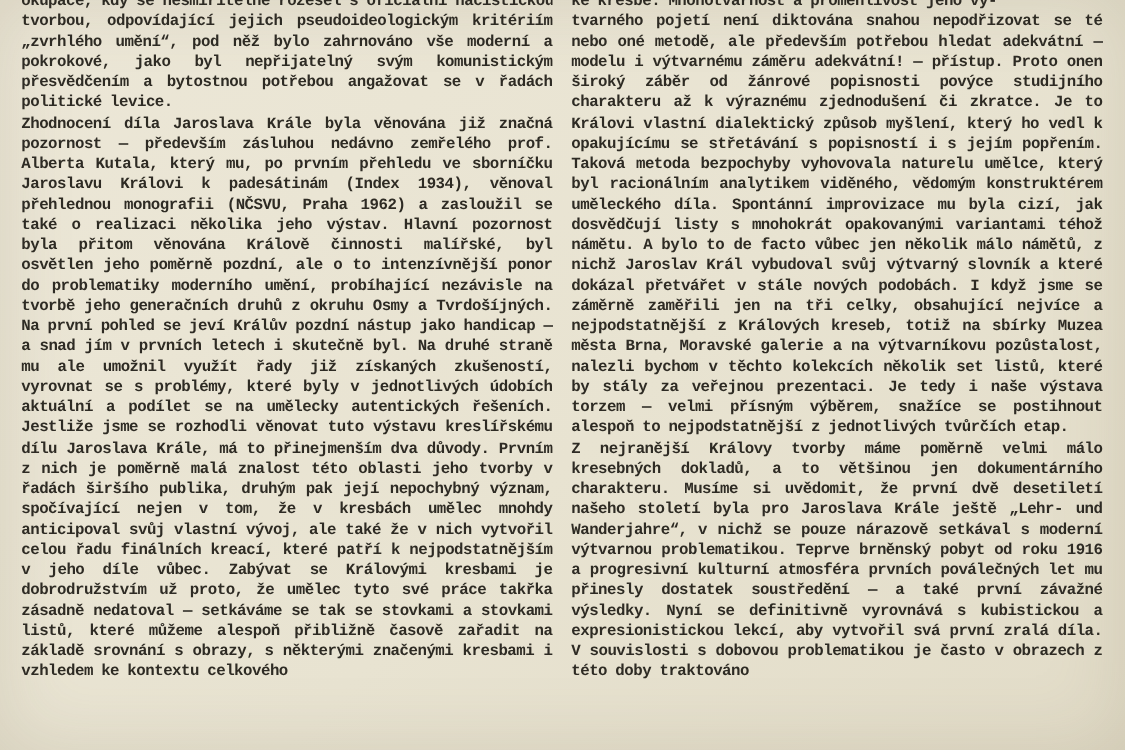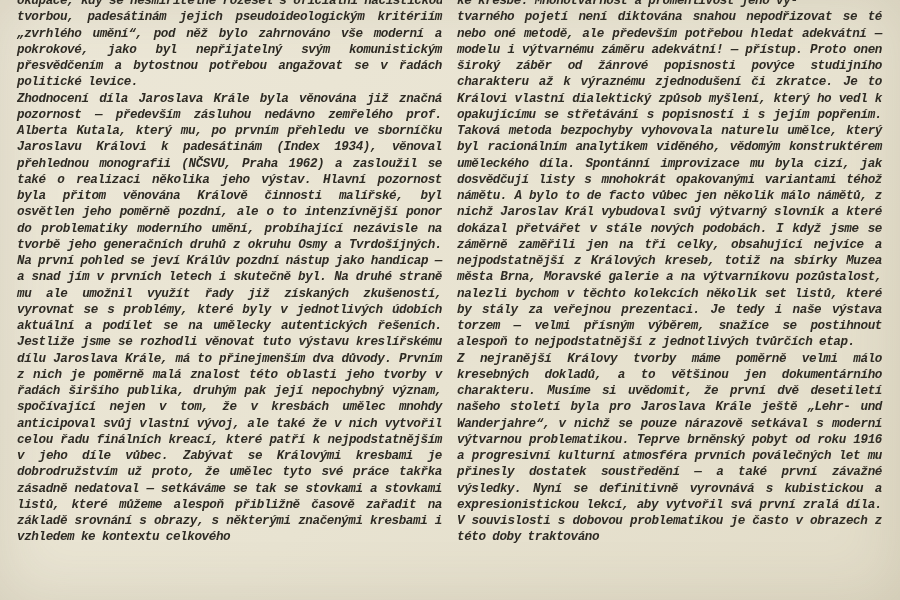--- a/index.html
+++ b/index.html
@@ -11,21 +11,20 @@
     height: 600px;
     overflow: hidden;
     background: #e8e3d2;
   }
   .paper {
     position: absolute;
     inset: 0;
     background: linear-gradient(135deg, #ece7d7 0%, #e8e3d1 55%, #e2dcc8 100%);
     box-shadow: inset 0 0 60px rgba(120,110,85,0.18);
     overflow: hidden;
-    font-style: italic;
   }
   .columns {
     display: flex;
     gap: 15px;
     padding: 0 18px 0 17px;
     margin-top: -7px; 
   }
   .column {
     flex: 1;
     min-width: 0;
@@ -47,21 +46,21 @@
   }
 </style>
 </head>
 <body>
 
 <div class="paper">
   <div class="columns">
 
     <div class="column">
       <div class="cut-line">okupace, kdy se nesmiřitelně rozešel s oficiální nacistickou</div>
-      <p>tvorbou, padesátinám jejich pseudoideologickým kritériím „zvrhlého umění“, pod něž bylo zahrnováno vše moderní a pokrokové, jako byl nepřijatelný svým komunistickým přesvědčením a bytostnou potřebou angažovat se v řadách politické levice.</p>
+      <p>tvorbou, odpovídající jejich pseudoideologickým kritériím „zvrhlého umění“, pod něž bylo zahrnováno vše moderní a pokrokové, jako byl nepřijatelný svým komunistickým přesvědčením a bytostnou potřebou angažovat se v řadách politické levice.</p>
       <p>Zhodnocení díla Jaroslava Krále byla věnována již značná pozornost — především zásluhou nedávno zemřelého prof. Alberta Kutala, který mu, po prvním přehledu ve sborníčku Jaroslavu Královi k padesátinám (Index 1934), věnoval přehlednou monografii (NČSVU, Praha 1962) a zasloužil se také o realizaci několika jeho výstav. Hlavní pozornost byla přitom věnována Králově činnosti malířské, byl osvětlen jeho poměrně pozdní, ale o to intenzívnější ponor do problematiky moderního umění, probíhající nezávisle na tvorbě jeho generačních druhů z okruhu Osmy a Tvrdošíjných. Na první pohled se jeví Králův pozdní nástup jako handicap — a snad jím v prvních letech i skutečně byl. Na druhé straně mu ale umožnil využít řady již získaných zkušeností, vyrovnat se s problémy, které byly v jednotlivých údobích aktuální a podílet se na umělecky autentických řešeních. Jestliže jsme se rozhodli věnovat tuto výstavu kreslířskému dílu Jaroslava Krále, má to přinejmenším dva důvody. Prvním z nich je poměrně malá znalost této oblasti jeho tvorby v řadách širšího publika, druhým pak její nepochybný význam, spočívající nejen v tom, že v kresbách umělec mnohdy anticipoval svůj vlastní vývoj, ale také že v nich vytvořil celou řadu finálních kreací, které patří k nejpodstatnějším v jeho díle vůbec. Zabývat se Královými kresbami je dobrodružstvím už proto, že umělec tyto své práce takřka zásadně nedatoval — setkáváme se tak se stovkami a stovkami listů, které můžeme alespoň přibližně časově zařadit na základě srovnání s obrazy, s některými značenými kresbami i vzhledem ke kontextu celkového</p>
     </div>
 
     <div class="column">
       <div class="cut-line">ké kresbě. Mnohotvárnost a proměnlivost jeho vý-</div>
       <p>tvarného pojetí není diktována snahou nepodřizovat se té nebo oné metodě, ale především potřebou hledat adekvátní — modelu i výtvarnému záměru adekvátní! — přístup. Proto onen široký záběr od žánrové popisnosti povýce studijního charakteru až k výraznému zjednodušení či zkratce. Je to Královi vlastní dialektický způsob myšlení, který ho vedl k opakujícímu se střetávání s popisností i s jejím popřením. Taková metoda bezpochyby vyhovovala naturelu umělce, který byl racionálním analytikem viděného, vědomým konstruktérem uměleckého díla. Spontánní improvizace mu byla cizí, jak dosvědčují listy s mnohokrát opakovanými variantami téhož námětu. A bylo to de facto vůbec jen několik málo námětů, z nichž Jaroslav Král vybudoval svůj výtvarný slovník a které dokázal přetvářet v stále nových podobách. I když jsme se záměrně zaměřili jen na tři celky, obsahující nejvíce a nejpodstatnější z Králových kreseb, totiž na sbírky Muzea města Brna, Moravské galerie a na výtvarníkovu pozůstalost, nalezli bychom v těchto kolekcích několik set listů, které by stály za veřejnou prezentaci. Je tedy i naše výstava torzem — velmi přísným výběrem, snažíce se postihnout alespoň to nejpodstatnější z jednotlivých tvůrčích etap.</p>
       <p>Z nejranější Královy tvorby máme poměrně velmi málo kresebných dokladů, a to většinou jen dokumentárního charakteru. Musíme si uvědomit, že první dvě desetiletí našeho století byla pro Jaroslava Krále ještě „Lehr- und Wanderjahre“, v nichž se pouze nárazově setkával s moderní výtvarnou problematikou. Teprve brněnský pobyt od roku 1916 a progresivní kulturní atmosféra prvních poválečných let mu přinesly dostatek soustředění — a také první závažné výsledky. Nyní se definitivně vyrovnává s kubistickou a expresionistickou lekcí, aby vytvořil svá první zralá díla. V souvislosti s dobovou problematikou je často v obrazech z této doby traktováno</p>
     </div>
 
   </div>

